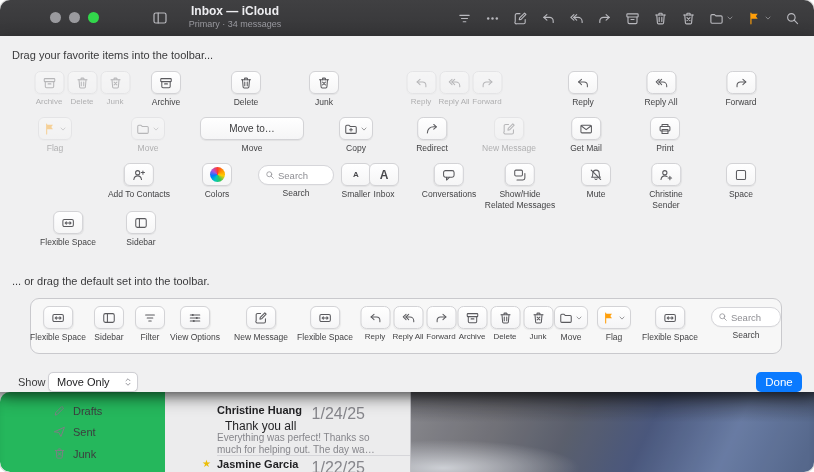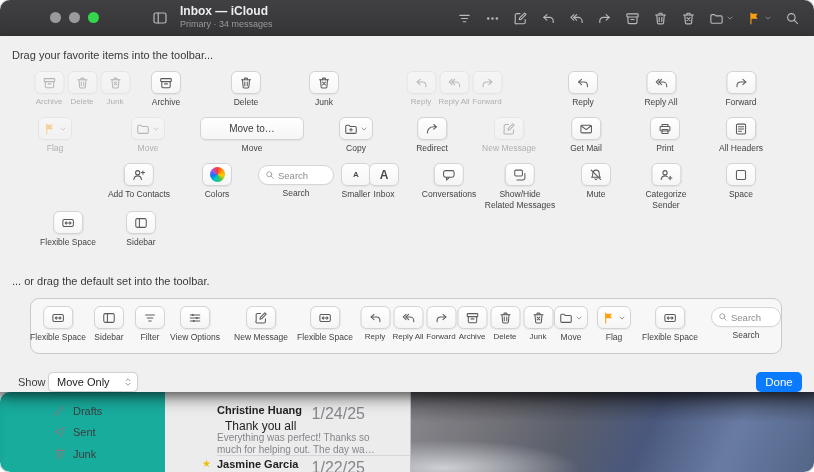--- a/index.html
+++ b/index.html
@@ -5,21 +5,21 @@
   html,body{margin:0;padding:0;background:#fff;}
   body{width:814px;height:472px;font-family:"Liberation Sans","DejaVu Sans",sans-serif;-webkit-font-smoothing:antialiased;}
   .window{position:relative;width:814px;height:472px;border-radius:10px;overflow:hidden;background:#f0f0f1;box-shadow:0 0 0 1px rgba(0,0,0,.15);}
   
   .titlebar{position:absolute;top:0;left:0;right:0;height:36px;background:linear-gradient(#404042,#363638);}
   .lights{position:absolute;left:50px;top:12px;display:flex;gap:8px;}
   .light{width:11px;height:11px;border-radius:50%;}
   .light.gray{background:#9a9a9e;}
   .light.green{background:#32d74b;}
   .sbtoggle{position:absolute;left:152px;top:10px;color:#b9b9be;}
-  .titleblock{position:absolute;left:180px;top:4px;width:110px;}
+  .titleblock{position:absolute;left:180px;top:4px;width:110px;text-align:center;}
   .wtitle{font-size:12px;font-weight:bold;color:#ededf0;white-space:nowrap;}
   .wsub{font-size:9px;color:#9a9aa0;margin-top:1px;white-space:nowrap;}
   .tbicons{position:absolute;right:14px;top:0;height:36px;display:flex;align-items:center;gap:13px;color:#b9b9be;}
   .tbtn{display:flex;align-items:center;gap:2px;}
   .tbtn svg{display:block;}
   .orange{color:#ff9f0a;}
   
   svg.ic{fill:none;stroke:currentColor;stroke-width:1.2;stroke-linecap:round;stroke-linejoin:round;display:block;}
   
   .sheet{position:absolute;top:36px;left:0;right:0;height:356px;background:#f0f0f1;box-shadow:0 6px 16px rgba(0,0,0,.4);z-index:2;padding-left:28px;}
@@ -37,21 +37,21 @@
   .movetotxt{font-size:10px;color:#3c3c3e;}
   .searchcap{width:76px;height:20px;border-radius:10px;background:#fff;border:1px solid #d6d6da;display:flex;align-items:center;padding:0 6px;gap:3px;color:#8e8e93;font-size:9.5px;box-sizing:border-box;box-shadow:0 .5px 1px rgba(0,0,0,.05);}
   .colorwheel{width:15px;height:15px;border-radius:50%;background:conic-gradient(#ff3b30,#ff9500,#ffcc00,#34c759,#00c7be,#007aff,#af52de,#ff3b30);}
   .defaultbox{position:absolute;left:30px;top:262px;width:752px;height:56px;border:1px solid #c9c9cd;border-radius:9px;background:rgba(255,255,255,.45);box-sizing:border-box;}
   .showlabel{position:absolute;left:18px;top:340px;font-size:11px;color:#3a3a3c;}
   .popup{position:absolute;left:48px;top:336px;width:90px;height:20px;background:#fff;border:1px solid #cfcfd4;border-radius:5px;font-size:11px;color:#1c1c1e;display:flex;align-items:center;justify-content:space-between;padding:0 4px 0 8px;box-sizing:border-box;box-shadow:0 .5px 1px rgba(0,0,0,.08);}
   .popup svg{color:#7a7a80;}
   .donebtn{position:absolute;right:12px;top:336px;width:46px;height:20px;background:#0a7aff;border-radius:5px;color:#fff;font-size:11.5px;display:flex;align-items:center;justify-content:center;}
   
   .content{position:absolute;top:392px;left:0;right:0;bottom:0;background:#fff;}
-  .mbsidebar{position:absolute;left:0;top:0;bottom:0;width:187px;background:#14b8a6;border-right:1px solid #d6d6da;box-sizing:border-box;border-radius:10px;}
+  .mbsidebar{position:absolute;left:0;top:0;bottom:0;width:187px;background:#22c55e;border-right:1px solid #d6d6da;box-sizing:border-box;border-radius:10px;}
   .mbitem{position:absolute;left:53px;display:flex;align-items:center;gap:7px;font-size:11px;color:#3c3c3e;}
   .mbitem svg{color:#86868b;}
   .msglist{position:absolute;left:165px;top:0;bottom:0;width:245px;background:#fff;}
   .sender{position:absolute;left:52px;font-size:11px;font-weight:bold;color:#1c1c1e;white-space:nowrap;}
   .mdate{position:absolute;right:45px;font-size:16px;color:#8e8e93;}
   .msubject{position:absolute;left:60px;top:27px;font-size:12px;color:#1c1c1e;}
   .mpreview{position:absolute;left:52px;top:40px;width:160px;font-size:10px;line-height:12.2px;color:#8e8e93;display:-webkit-box;-webkit-line-clamp:2;-webkit-box-orient:vertical;overflow:hidden;}
   .mdivider{position:absolute;left:52px;right:0;top:63px;border-top:1px solid #e7e7ea;}
   .star{position:absolute;left:37px;top:66px;color:#ffcc00;font-size:10px;}
   .photo{position:absolute;left:410px;top:0;right:0;bottom:0;border-left:1px solid #cfcfd3;
@@ -453,28 +453,20 @@
       <div class="plabel">Get Mail</div>
     </div>
     <div class="pitem" style="left:665px;top:81px">
       <div class="pbtn">
           <svg class="ic" width="14" height="14">
             <use href="#i-print"></use>
           </svg>
         </div>
       <div class="plabel">Print</div>
     </div>
-    <div class="pitem" style="left:741px;top:81px">
-      <div class="pbtn">
-          <svg class="ic" width="14" height="14">
-            <use href="#i-headers"></use>
-          </svg>
-        </div>
-      <div class="plabel">All Headers</div>
-    </div>
 
     <div class="pitem" style="left:139px;top:127px">
       <div class="pbtn">
           <svg class="ic" width="14" height="14">
             <use href="#i-personplus"></use>
           </svg>
         </div>
       <div class="plabel">Add To Contacts</div>
     </div>
     <div class="pitem" style="left:217px;top:127px">
@@ -531,21 +523,21 @@
         </div>
       <div class="plabel">Mute</div>
     </div>
     <div class="pitem" style="left:666px;top:127px">
       <div class="pbtn">
           <svg class="ic" width="14" height="14">
             <use href="#i-categorize"></use>
           </svg>
         </div>
       <div class="plabel">
-          <div>Categorize</div>
+          <div>Christine</div>
           <div>Sender</div>
         </div>
     </div>
     <div class="pitem" style="left:741px;top:127px">
       <div class="pbtn">
           <svg class="ic" width="14" height="14">
             <use href="#i-space"></use>
           </svg>
         </div>
       <div class="plabel">Space</div>

